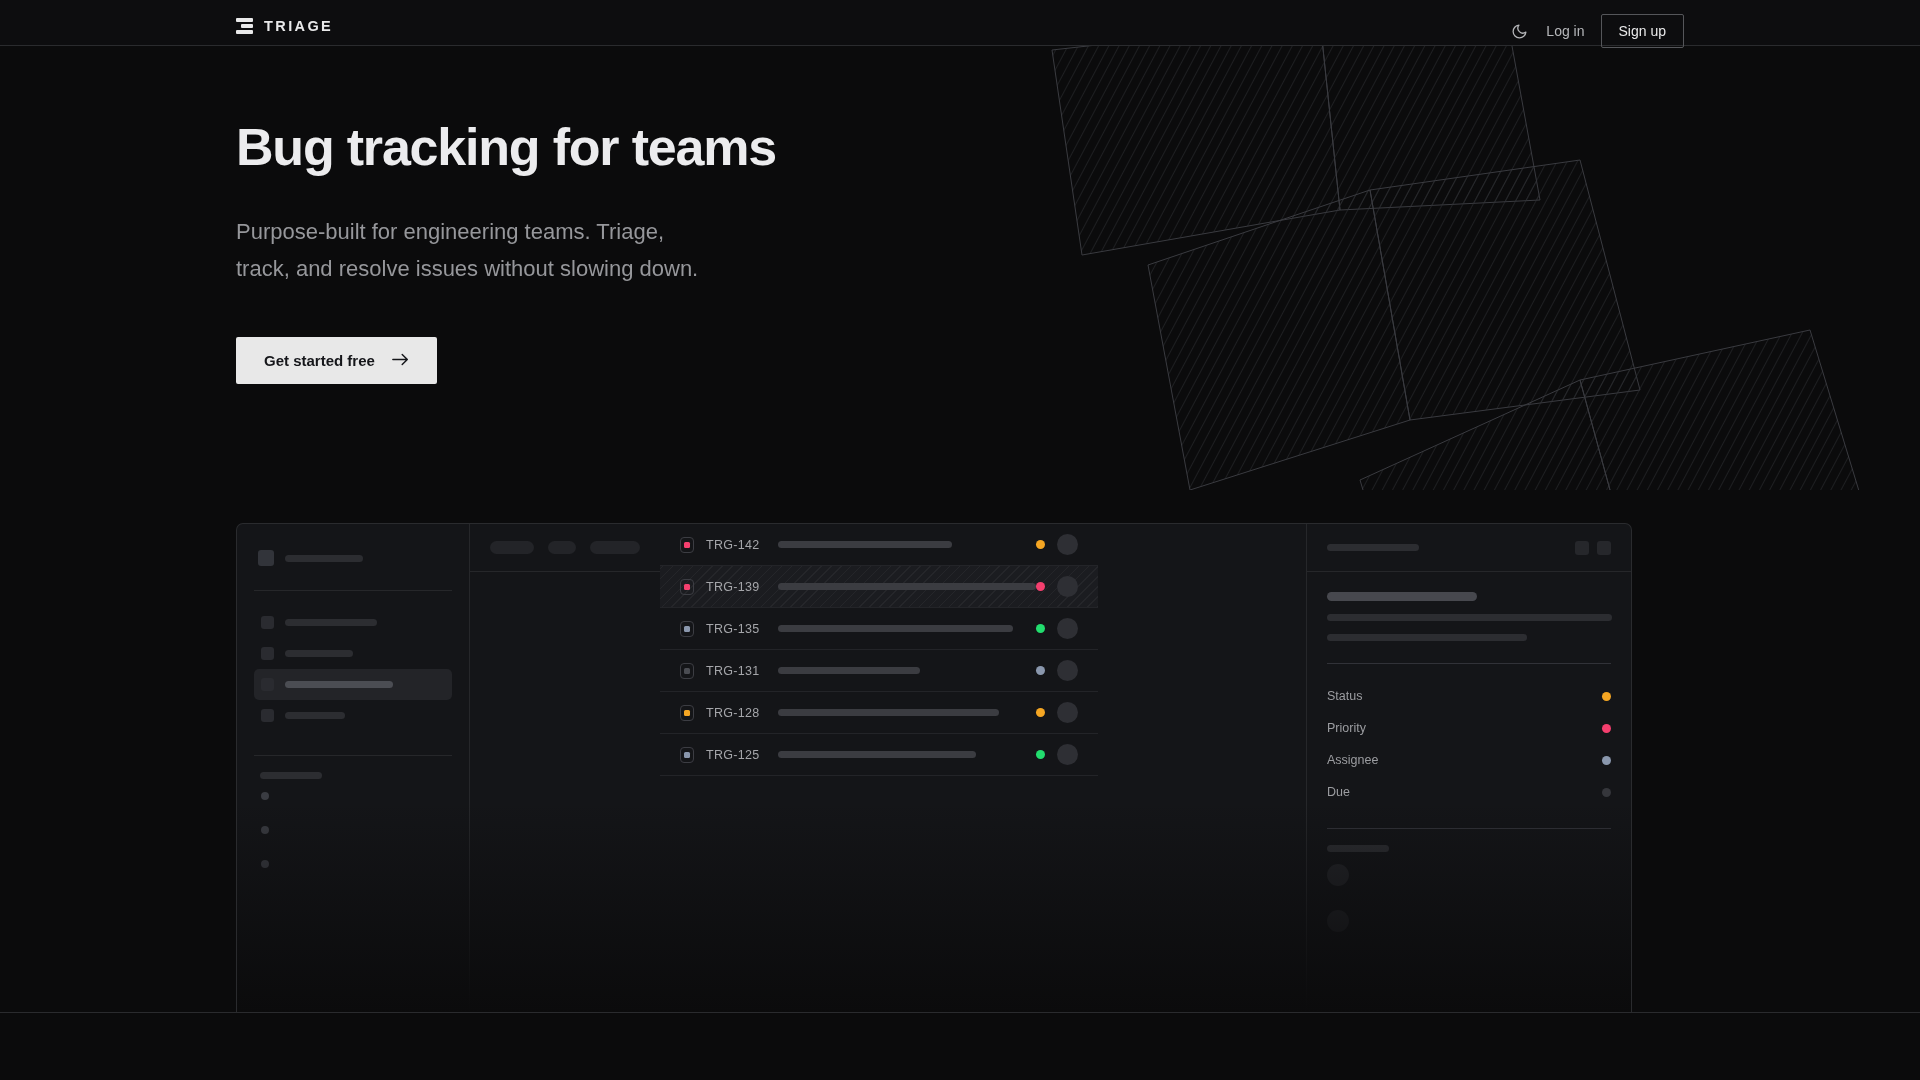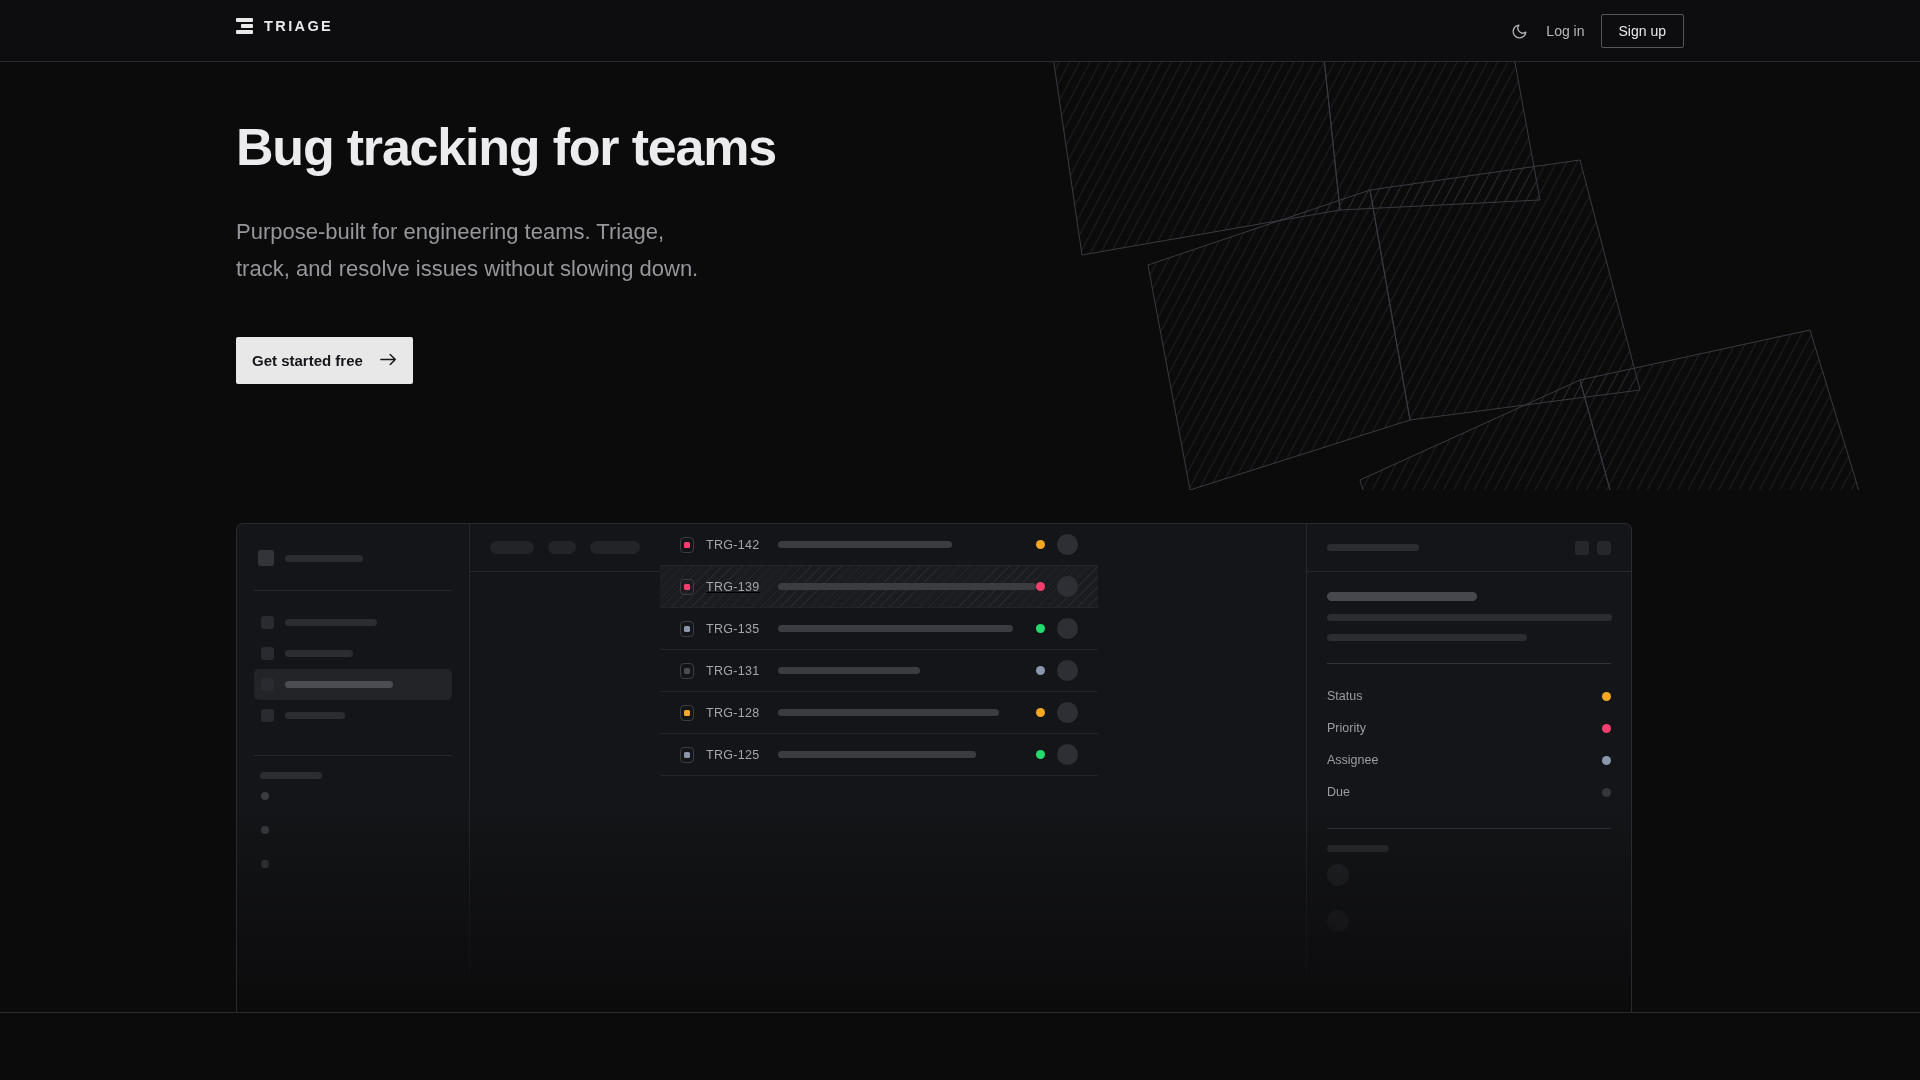--- a/index.html
+++ b/index.html
@@ -6,21 +6,21 @@
   html, body {
     width: 1920px; height: 1080px;
     background: #0b0b0c;
     font-family: "Liberation Sans", sans-serif;
     overflow: hidden;
   }
   .page { position: relative; width: 1920px; height: 1080px; background: #0b0b0c; }
 
   
   .header {
-    position: absolute; top: 0; left: 0; width: 1920px; height: 62px;
+    position: absolute; top: 0; left: 0; width: 1920px; height: 46px;
     border-bottom: 1px solid #2a2b2e;
     background: #0d0d0f;
     z-index: 40;
   }
   .brand {
     position: absolute; left: 236px; top: 18px;
     display: flex; align-items: center; gap: 11px;
   }
   .brand-mark { display: flex; flex-direction: column; gap: 2.5px; width: 17px; }
   .brand-mark i { display: block; height: 3.5px; background: #e9e9ea; border-radius: 1px; }
@@ -61,21 +61,21 @@
     line-height: 1.12; letter-spacing: -1.2px; max-width: 700px;
   }
   .hero p {
     margin-top: 38px; color: #96979b; font-size: 22px; line-height: 1.65;
     max-width: 480px;
   }
   .cta {
     margin-top: 50px; display: inline-flex; align-items: center; gap: 17px;
     background: #e8e8e8; color: #15161a; border: none; cursor: pointer;
     font-size: 15px; font-weight: bold; font-family: inherit;
-    padding: 15px 16px; border-radius: 2px;
+    padding: 15px 28px; border-radius: 2px;
   }
 
   
   .mock {
     position: absolute; left: 236px; top: 523px;
     width: 1396px; height: 489px;
     background: #141518;
     border: 1px solid #2a2b2e; border-bottom: none;
     border-radius: 7px 7px 0 0;
     display: flex; overflow: hidden; z-index: 5;
@@ -116,21 +116,20 @@
   .rows { flex: none; }
   .row {
     height: 42px; display: flex; align-items: center;
     border-bottom: 1px solid #232428; padding: 0 20px;
     position: relative; cursor: pointer;
   }
   .row.selected {
     background-color: #1b1c20;
     background-image: repeating-linear-gradient(
       -45deg, rgba(255,255,255,0.045) 0 1px, transparent 1px 7px);
-    text-decoration: underline;
   }
   .prio {
     width: 14px; height: 16px; border-radius: 4px; flex: none;
     border: 1px solid #3c3d43; display: flex; align-items: center; justify-content: center;
   }
   .prio b { display: block; width: 6px; height: 6px; border-radius: 1.5px; }
   .row-id {
     width: 72px; flex: none; margin-left: 12px;
     color: #a5a6aa; font-size: 12.5px; letter-spacing: 0.3px;
   }

